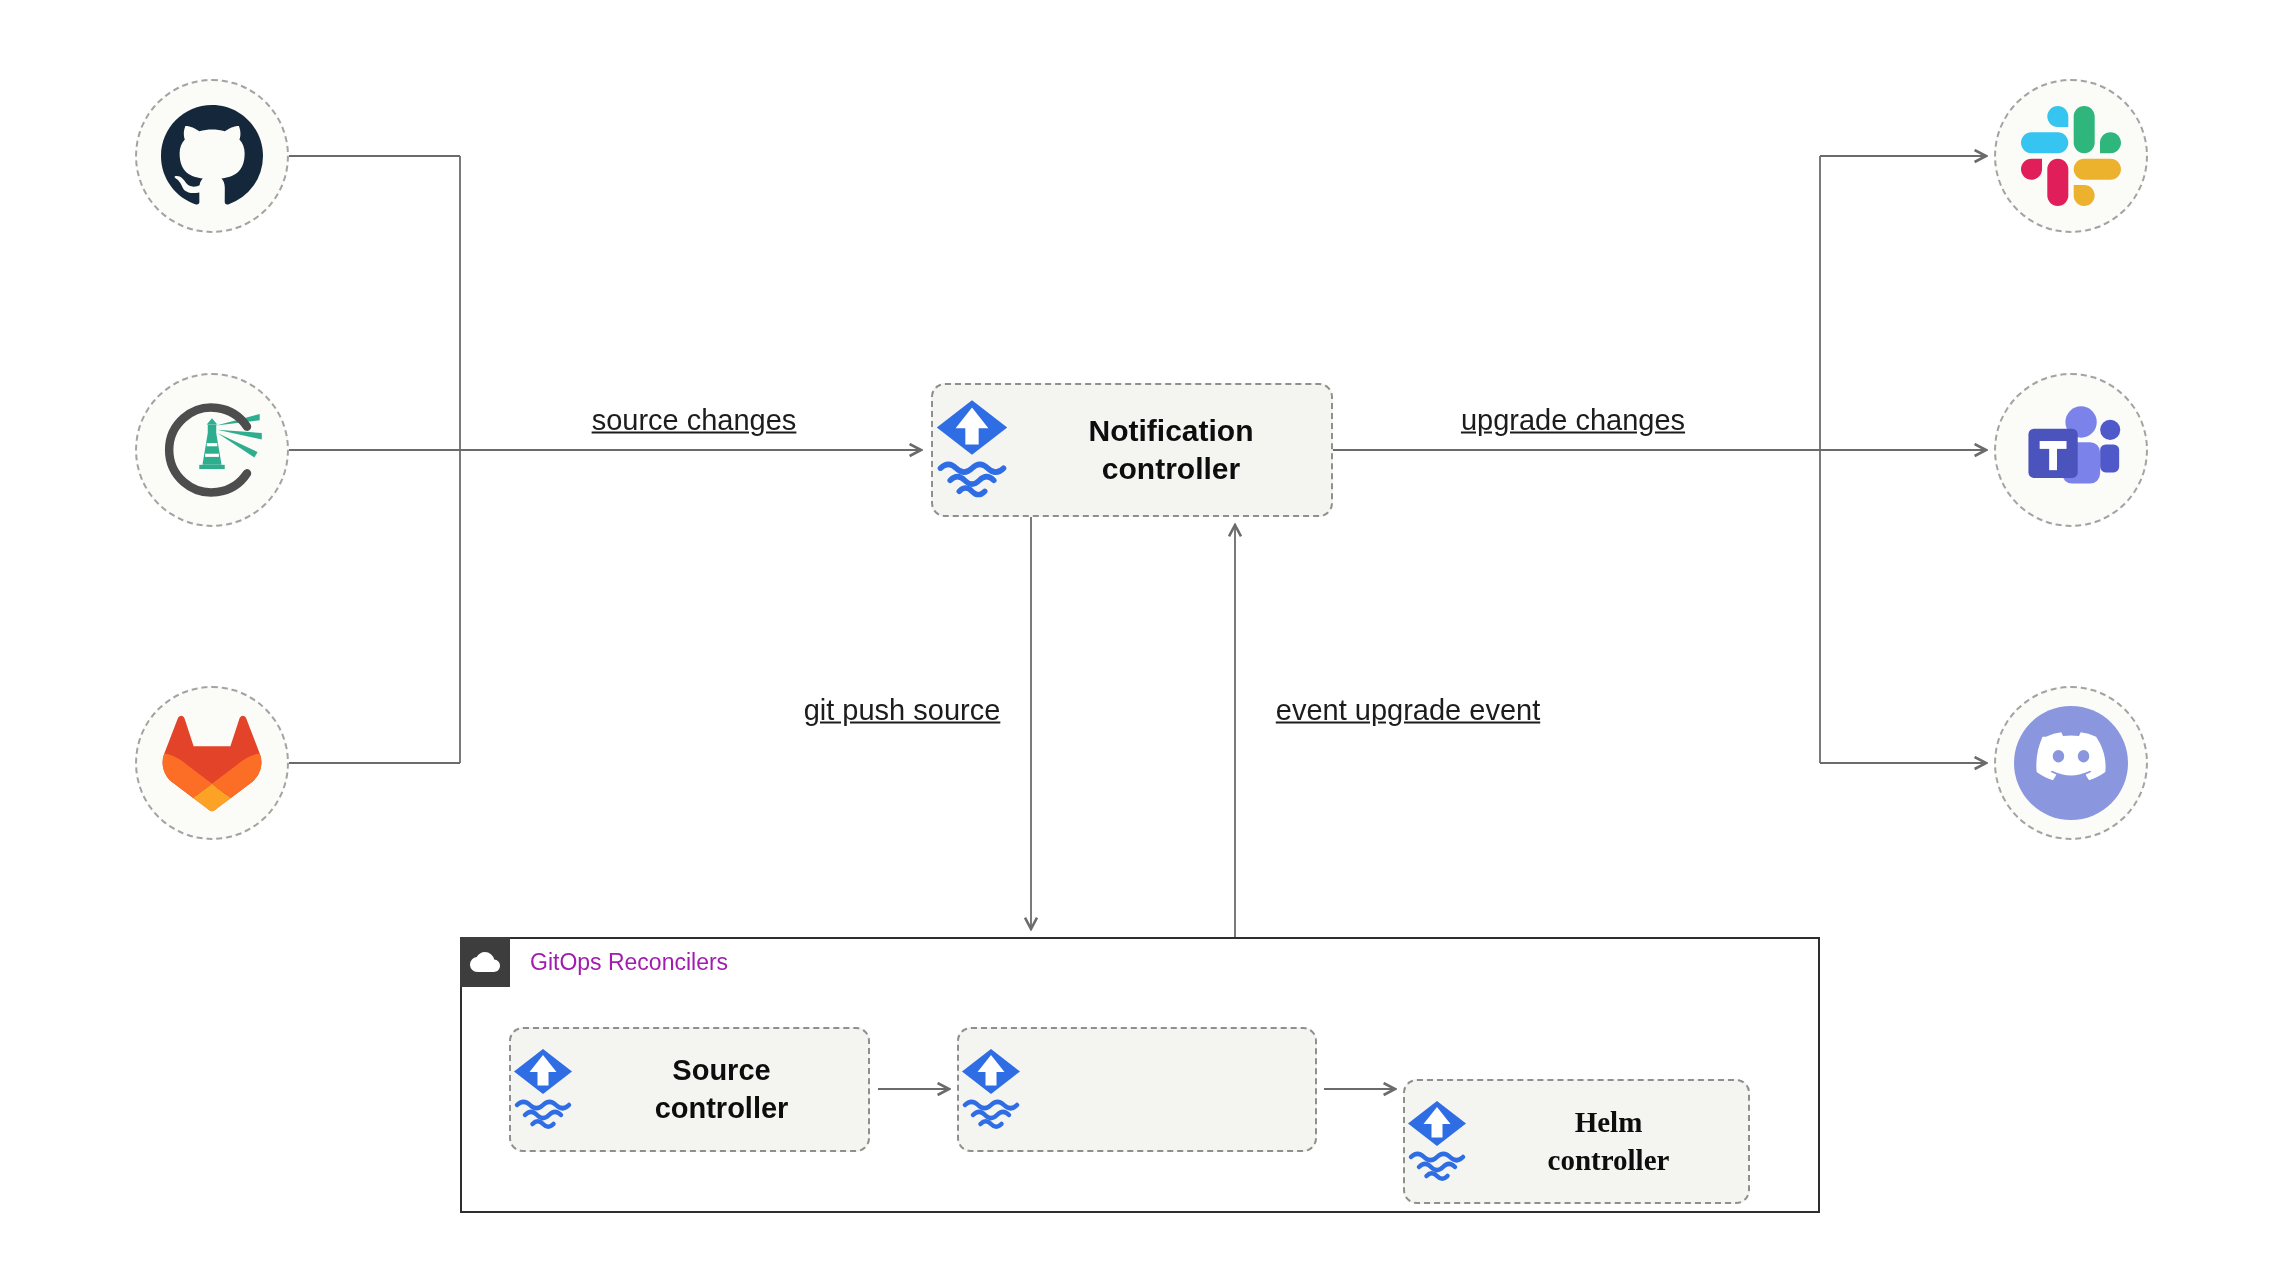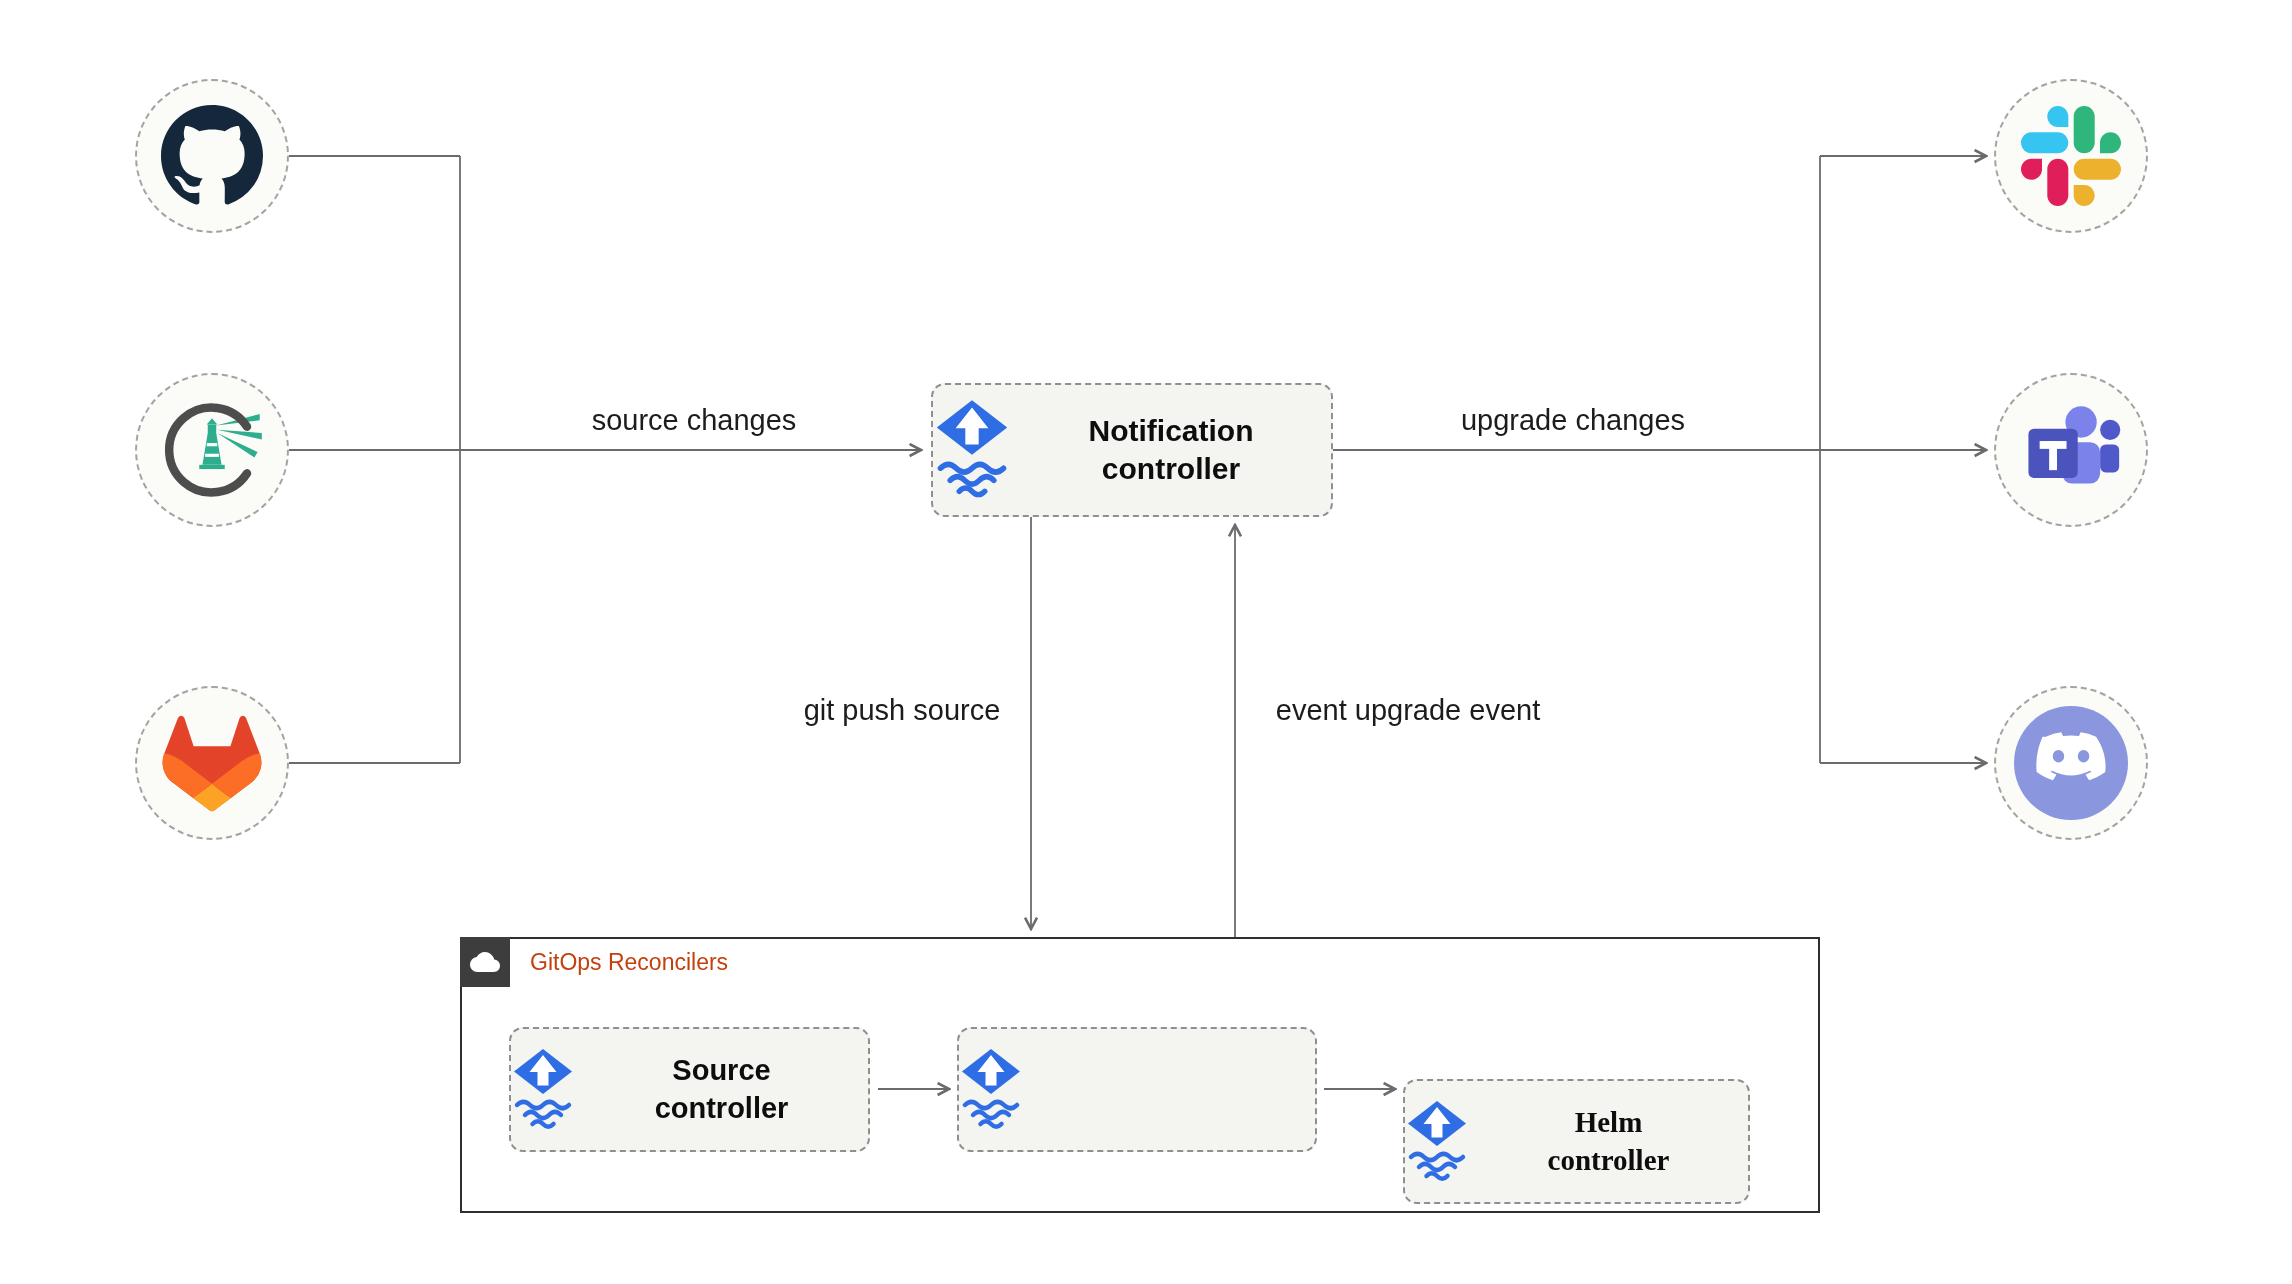--- a/index.html
+++ b/index.html
@@ -19,32 +19,33 @@
   }
   .ctrl-box .label{flex:1;display:flex;justify-content:center;align-items:center;}
   .label-inner{
     width:min-content;text-align:center;font-weight:600;color:#0d0d0d;line-height:1.28;
   }
   .ctrl-box.notification .label-inner{font-size:30px;}
   .ctrl-box.inner .label-inner{font-size:29px;}
   .edge-label{
     position:absolute;transform:translate(-50%,-50%);font-size:29px;color:#1c1c1c;
     white-space:nowrap;
+    text-decoration:underline;
   }
   .reconcilers{
     position:absolute;left:460px;top:937px;width:1360px;height:276px;
     border:2px solid #2e2e2e;box-sizing:border-box;background:transparent;
   }
   .rec-badge{
     position:absolute;left:460px;top:937px;width:50px;height:50px;background:#3d3d3d;
     display:flex;align-items:center;justify-content:center;
   }
   .rec-title{
     position:absolute;left:530px;top:962px;transform:translateY(-50%);
-    font-size:23px;color:#c2410c;white-space:nowrap;
+    font-size:23px;color:#a21caf;white-space:nowrap;
   }
 </style>
 </head>
 <body>
 
 <div class="canvas">
 
   <svg class="connectors" width="2292" height="1284" viewBox="0 0 2292 1284">
     <defs>
       <marker id="arr" viewBox="0 0 10 10" refX="8.6" refY="5" markerWidth="15" markerHeight="15" markerUnits="userSpaceOnUse" orient="auto-start-reverse">

